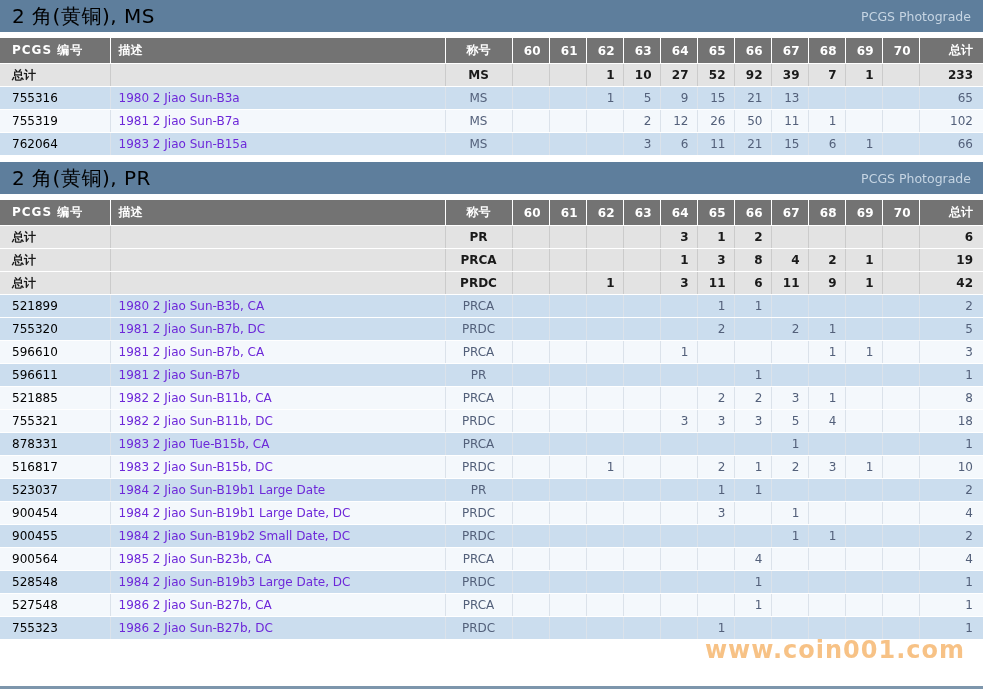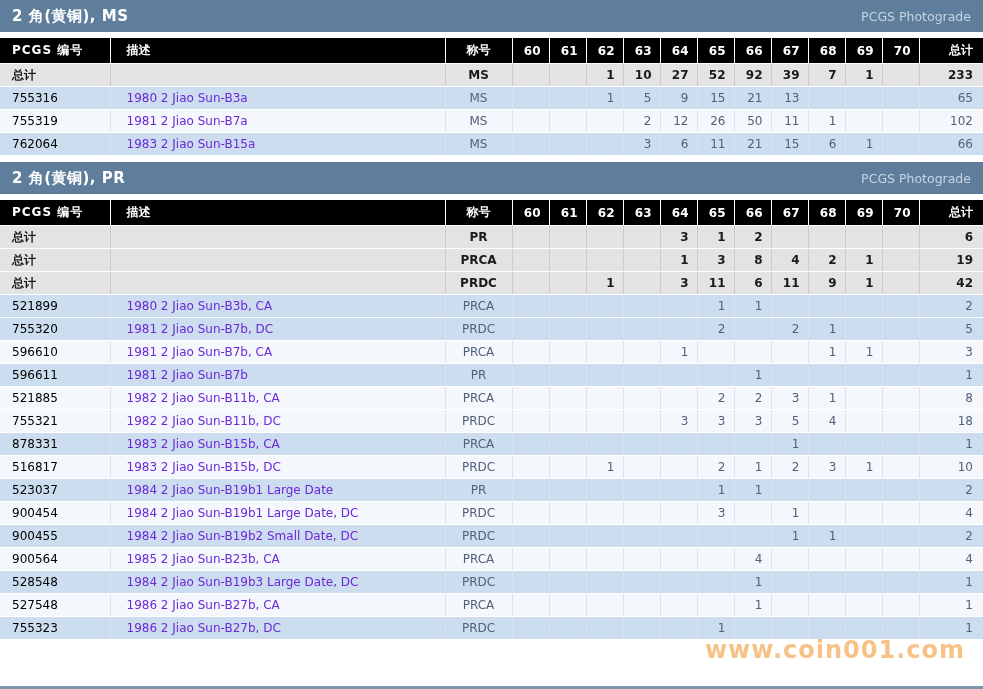--- a/index.html
+++ b/index.html
@@ -6,40 +6,40 @@
   body{
     width:983px;height:689px;overflow:hidden;position:relative;
     background:#ffffff;
     font-family:"DejaVu Sans","Liberation Sans",sans-serif;
   }
   .section-header{
     height:32px;background:#5e7e9c;
     display:flex;align-items:center;justify-content:space-between;
     padding:0 12px;margin-bottom:6px;
   }
-  .section-title{color:#ffffff;font-weight:bold;font-size:15px;letter-spacing:.5px}
+  .section-title{color:#000000;font-weight:normal;font-size:20px;letter-spacing:.5px}
   .photograde{color:#c6d5e3;font-size:12.5px;text-decoration:none;cursor:pointer}
   table{border-collapse:collapse;table-layout:fixed;width:983px}
   thead th{
-    background:#000000;color:#ffffff;font-size:12px;font-weight:bold;
+    background:#737373;color:#ffffff;font-size:12px;font-weight:bold;
     height:25px;padding:0;border-right:1px solid rgba(255,255,255,.22);
     border-bottom:1px solid #ffffff;overflow:hidden;white-space:nowrap;
   }
   thead th:last-child{border-right:none}
   tbody td{
     height:22px;font-size:12px;padding:0;overflow:hidden;white-space:nowrap;
     border-bottom:1px solid #ffffff;border-right:1px solid rgba(110,140,170,.25);
   }
   tbody td:last-child{border-right:none}
   tr.row-total td{background:#e3e3e3;color:#1a1a1a;font-weight:bold;border-right-color:#cbcbcb}
   tr.row-alt td{background:#cbddee;color:#53607a}
   tr.row-plain td{background:#f4f8fc;color:#53607a}
   .c-pcgs{text-align:left;padding-left:12px}
   th.c-pcgs{letter-spacing:1px}
-  .c-desc{text-align:left;padding-left:16px}
+  .c-desc{text-align:left;padding-left:8px}
   tr.row-alt td.c-desc,tr.row-plain td.c-desc{color:#6d28d9}
   .c-desig{text-align:center}
   .c-num,.c-total{text-align:right;padding-right:8px}
   .c-total{padding-right:10px}
   .pcgs-link{color:#000000;cursor:pointer}
   .watermark{
     position:absolute;right:18px;bottom:25px;
     font-size:24px;font-weight:bold;letter-spacing:1px;
     color:rgba(242,156,60,.62);pointer-events:none;
   }
@@ -355,21 +355,21 @@
           <td class="c-num">3</td>
           <td class="c-num">3</td>
           <td class="c-num">5</td>
           <td class="c-num">4</td>
           <td class="c-num"></td>
           <td class="c-num"></td>
           <td class="c-total">18</td>
         </tr>
         <tr class="row-alt">
           <td class="c-pcgs"><span class="pcgs-link">878331</span></td>
-          <td class="c-desc">1983 2 Jiao Sun-B15b, CA</td>
+          <td class="c-desc">1983 2 Jiao Tue-B15b, CA</td>
           <td class="c-desig">PRCA</td>
           <td class="c-num"></td>
           <td class="c-num"></td>
           <td class="c-num"></td>
           <td class="c-num"></td>
           <td class="c-num"></td>
           <td class="c-num"></td>
           <td class="c-num"></td>
           <td class="c-num">1</td>
           <td class="c-num"></td>

